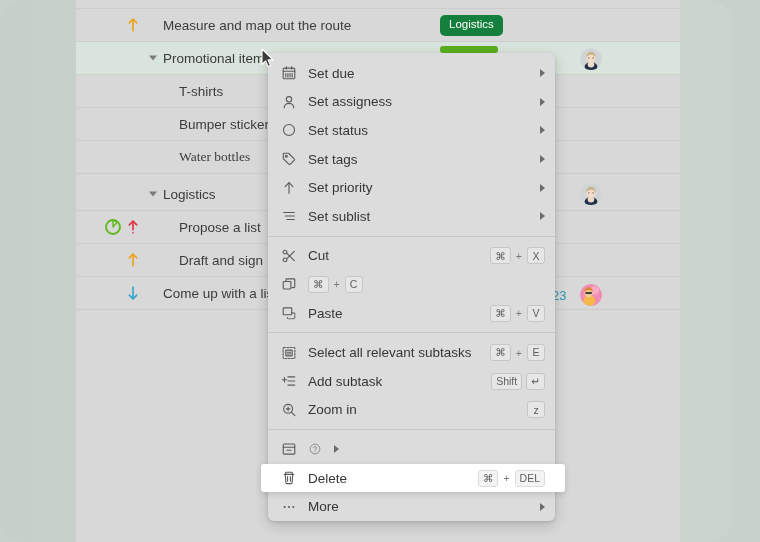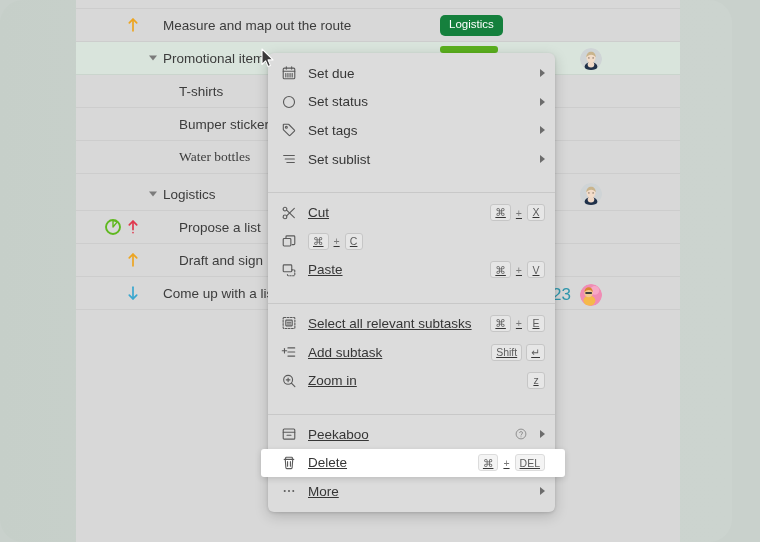--- a/index.html
+++ b/index.html
@@ -113,45 +113,44 @@
     overflow: hidden;
     top: 50%;
     transform: translateY(-50%);
   }
   .avatar svg { display: block; }
 
   .count-text {
     position: absolute;
     top: 50%;
     transform: translateY(-50%);
-    font-size: 17px;
+    font-size: 13px;
     color: #2f97ad;
     white-space: nowrap;
   }
 
   
   #context-menu {
     position: absolute;
     left: 268px;
     top: 53px;
     width: 287px;
     background: #dcdcdc;
     border-radius: 6px;
     box-shadow: 0 4px 14px rgba(0,0,0,0.18), 0 1px 3px rgba(0,0,0,0.12);
-    padding: 6px 0 6px 0;
+    padding: 6px 0 0 0;
     box-sizing: border-box;
     font-size: 13.5px;
     color: #363636;
   }
 
   .menu-section + .menu-section {
     border-top: 1px solid #c8c8c8;
-    margin-top: 19px;
+    margin-top: 5px;
     padding-top: 5px;
-    text-decoration: underline;
   }
 
   .menu-item {
     position: relative;
     height: 28.6px;
     display: flex;
     align-items: center;
     padding: 0 10px 0 12px;
     box-sizing: border-box;
   }
@@ -365,36 +364,60 @@
             </svg>
           </span>
           <span class="mi-label">Set due</span>
           <span class="mi-right">
             <span class="submenu-arrow"></span>
           </span>
         </div>
         <div class="menu-item">
           <span class="mi-icon">
             <svg viewBox="0 0 18 18" width="16" height="16" fill="none" stroke="currentColor" stroke-width="1.25" stroke-linecap="round" stroke-linejoin="round">
+              <circle cx="9" cy="6" r="3"></circle>
+              <path d="M3.6 15.6c0-3 2.4-5 5.4-5s5.4 2 5.4 5"></path>
+            </svg>
+          </span>
+          <span class="mi-label">Set assigness</span>
+          <span class="mi-right">
+            <span class="submenu-arrow"></span>
+          </span>
+        </div>
+        <div class="menu-item">
+          <span class="mi-icon">
+            <svg viewBox="0 0 18 18" width="16" height="16" fill="none" stroke="currentColor" stroke-width="1.25" stroke-linecap="round" stroke-linejoin="round">
               <circle cx="9" cy="9" r="6.2"></circle>
             </svg>
           </span>
           <span class="mi-label">Set status</span>
           <span class="mi-right">
             <span class="submenu-arrow"></span>
           </span>
         </div>
         <div class="menu-item">
           <span class="mi-icon">
             <svg viewBox="0 0 18 18" width="16" height="16" fill="none" stroke="currentColor" stroke-width="1.25" stroke-linecap="round" stroke-linejoin="round">
               <path d="M2.6 8.3V3.2a.6.6 0 0 1 .6-.6h5.1c.2 0 .4.1.5.2l6.3 6.3a.8.8 0 0 1 0 1.1l-4.9 4.9a.8.8 0 0 1-1.1 0L2.8 8.8a.7.7 0 0 1-.2-.5Z"></path>
               <circle cx="6" cy="6" r="1.1"></circle>
             </svg>
           </span>
           <span class="mi-label">Set tags</span>
+          <span class="mi-right">
+            <span class="submenu-arrow"></span>
+          </span>
+        </div>
+        <div class="menu-item">
+          <span class="mi-icon">
+            <svg viewBox="0 0 18 18" width="16" height="16" fill="none" stroke="currentColor" stroke-width="1.25" stroke-linecap="round" stroke-linejoin="round">
+              <line x1="9" y1="15" x2="9" y2="3.2"></line>
+              <polyline points="4.6,7.4 9,3 13.4,7.4"></polyline>
+            </svg>
+          </span>
+          <span class="mi-label">Set priority</span>
           <span class="mi-right">
             <span class="submenu-arrow"></span>
           </span>
         </div>
         <div class="menu-item">
           <span class="mi-icon">
             <svg viewBox="0 0 18 18" width="16" height="16" fill="none" stroke="currentColor" stroke-width="1.25" stroke-linecap="round" stroke-linejoin="round">
               <line x1="3" y1="5" x2="15" y2="5"></line>
               <line x1="4.8" y1="9" x2="15" y2="9"></line>
               <line x1="6.6" y1="13" x2="15" y2="13"></line>
@@ -501,21 +524,20 @@
       </div>
       <div class="menu-section">
         <div class="menu-item">
           <span class="mi-icon">
             <svg viewBox="0 0 18 18" width="16" height="16" fill="none" stroke="currentColor" stroke-width="1.25" stroke-linecap="round" stroke-linejoin="round">
               <rect x="2.5" y="3.4" width="13" height="11.4" rx="1.1"></rect>
               <line x1="2.5" y1="7.1" x2="15.5" y2="7.1"></line>
               <line x1="6.8" y1="10.4" x2="11.2" y2="10.4"></line>
             </svg>
           </span>
-          <span class="mi-label">Peekaboo</span>
           <span class="mi-right">
             <span class="help-icon"><svg viewBox="0 0 18 18" width="14" height="14" fill="none" stroke="currentColor" stroke-width="1.2">
                 <circle cx="9" cy="9" r="6.3"></circle>
                 <path d="M7.2 7.1a1.9 1.9 0 0 1 3.7.6c0 1.3-1.9 1.6-1.9 2.7" stroke-linecap="round"></path>
                 <circle cx="9" cy="12.6" r="0.65" fill="currentColor" stroke="none"></circle>
               </svg></span>
             <span class="submenu-arrow"></span>
           </span>
         </div>
         <div class="menu-item selected">

